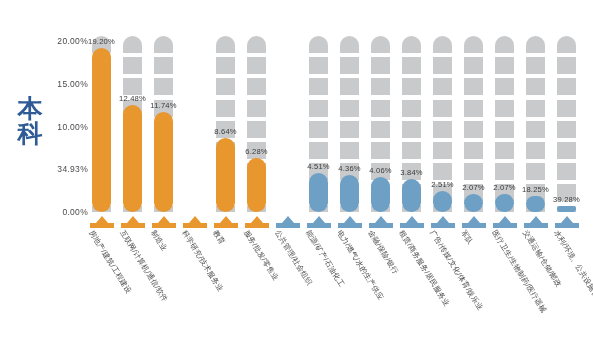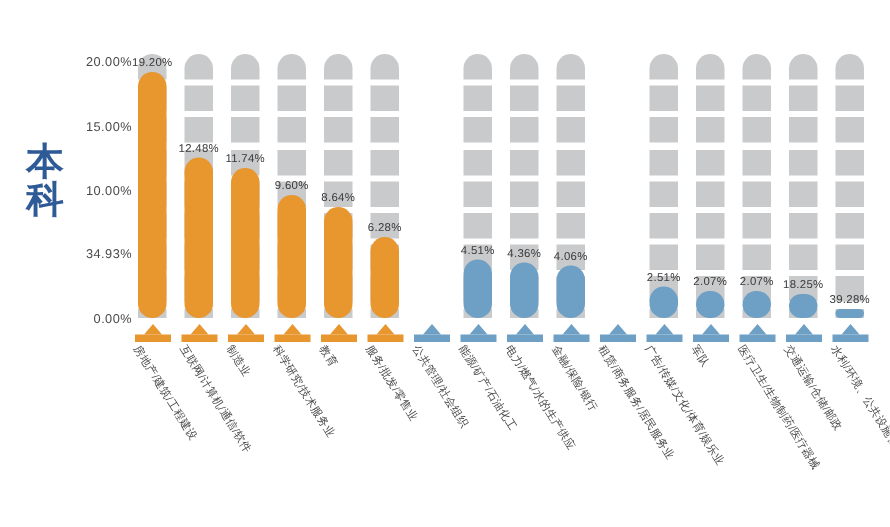--- a/index.html
+++ b/index.html
@@ -197,35 +197,20 @@
           <div class="track-seg" style="top: 63.6px; height: 17px;"></div>
           <div class="track-seg" style="top: 84.8px; height: 17px;"></div>
           <div class="track-seg" style="top: 106px; height: 17px;"></div>
           <div class="track-seg" style="top: 127.2px; height: 17px;"></div>
           <div class="track-seg" style="top: 148.4px; height: 17px;"></div>
           <div class="track-seg" style="top: 169.6px; height: 6.4px;"></div>
         </div>
         <div class="value-bar" style="height: 100.324px; background: rgb(232, 150, 46);"></div>
         <div class="value-label" style="bottom: 102.324px;">11.74%</div>
       </div>
-      <div class="bar-slot" style="left: 97px; height: 188px;">
-        <div class="track">
-          <div class="track-seg cap" style="top: 0px; height: 17px;"></div>
-          <div class="track-seg" style="top: 21.2px; height: 17px;"></div>
-          <div class="track-seg" style="top: 42.4px; height: 17px;"></div>
-          <div class="track-seg" style="top: 63.6px; height: 17px;"></div>
-          <div class="track-seg" style="top: 84.8px; height: 17px;"></div>
-          <div class="track-seg" style="top: 106px; height: 17px;"></div>
-          <div class="track-seg" style="top: 127.2px; height: 17px;"></div>
-          <div class="track-seg" style="top: 148.4px; height: 17px;"></div>
-          <div class="track-seg" style="top: 169.6px; height: 6.4px;"></div>
-        </div>
-        <div class="value-bar" style="height: 82.0364px; background: rgb(232, 150, 46);"></div>
-        <div class="value-label" style="bottom: 84.0364px;">9.60%</div>
-      </div>
       <div class="bar-slot" style="left: 128px; height: 188px;">
         <div class="track">
           <div class="track-seg cap" style="top: 0px; height: 17px;"></div>
           <div class="track-seg" style="top: 21.2px; height: 17px;"></div>
           <div class="track-seg" style="top: 42.4px; height: 17px;"></div>
           <div class="track-seg" style="top: 63.6px; height: 17px;"></div>
           <div class="track-seg" style="top: 84.8px; height: 17px;"></div>
           <div class="track-seg" style="top: 106px; height: 17px;"></div>
           <div class="track-seg" style="top: 127.2px; height: 17px;"></div>
           <div class="track-seg" style="top: 148.4px; height: 17px;"></div>
@@ -286,20 +271,35 @@
           <div class="track-seg" style="top: 42.4px; height: 17px;"></div>
           <div class="track-seg" style="top: 63.6px; height: 17px;"></div>
           <div class="track-seg" style="top: 84.8px; height: 17px;"></div>
           <div class="track-seg" style="top: 106px; height: 17px;"></div>
           <div class="track-seg" style="top: 127.2px; height: 17px;"></div>
           <div class="track-seg" style="top: 148.4px; height: 17px;"></div>
           <div class="track-seg" style="top: 169.6px; height: 6.4px;"></div>
         </div>
         <div class="value-bar" style="height: 34.6945px; background: rgb(110, 159, 196);"></div>
         <div class="value-label" style="bottom: 36.6945px;">4.06%</div>
+      </div>
+      <div class="bar-slot" style="left: 314px; height: 188px;">
+        <div class="track">
+          <div class="track-seg cap" style="top: 0px; height: 17px;"></div>
+          <div class="track-seg" style="top: 21.2px; height: 17px;"></div>
+          <div class="track-seg" style="top: 42.4px; height: 17px;"></div>
+          <div class="track-seg" style="top: 63.6px; height: 17px;"></div>
+          <div class="track-seg" style="top: 84.8px; height: 17px;"></div>
+          <div class="track-seg" style="top: 106px; height: 17px;"></div>
+          <div class="track-seg" style="top: 127.2px; height: 17px;"></div>
+          <div class="track-seg" style="top: 148.4px; height: 17px;"></div>
+          <div class="track-seg" style="top: 169.6px; height: 6.4px;"></div>
+        </div>
+        <div class="value-bar" style="height: 32.8145px; background: rgb(110, 159, 196);"></div>
+        <div class="value-label" style="bottom: 34.8145px;">3.84%</div>
       </div>
       <div class="bar-slot" style="left: 345px; height: 188px;">
         <div class="track">
           <div class="track-seg cap" style="top: 0px; height: 17px;"></div>
           <div class="track-seg" style="top: 21.2px; height: 17px;"></div>
           <div class="track-seg" style="top: 42.4px; height: 17px;"></div>
           <div class="track-seg" style="top: 63.6px; height: 17px;"></div>
           <div class="track-seg" style="top: 84.8px; height: 17px;"></div>
           <div class="track-seg" style="top: 106px; height: 17px;"></div>
           <div class="track-seg" style="top: 127.2px; height: 17px;"></div>

